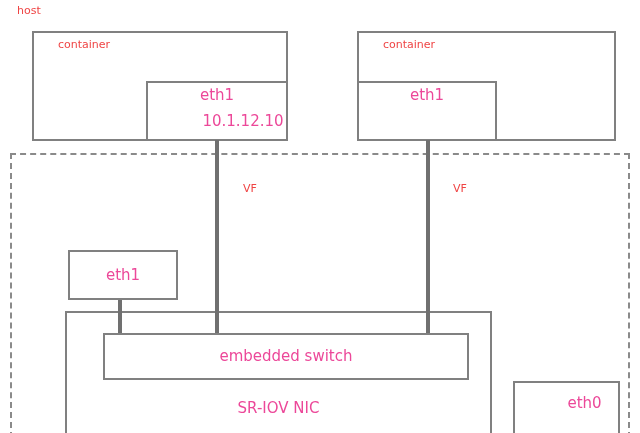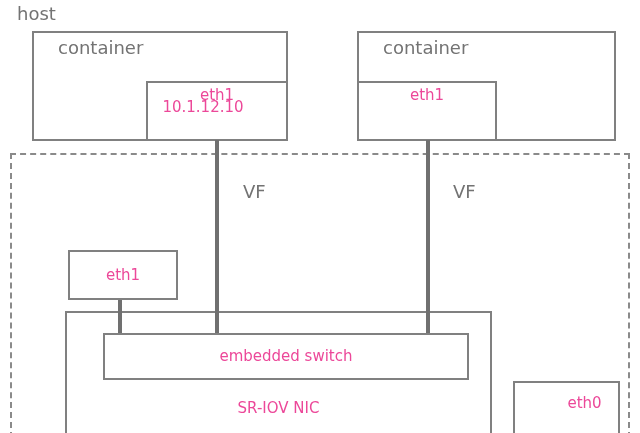--- a/index.html
+++ b/index.html
@@ -10,22 +10,22 @@
   #canvas {
     position: relative;
     width: 640px;
     height: 433px;
     background: #ffffff;
     font-family: "DejaVu Sans", "Liberation Sans", sans-serif;
     overflow: hidden;
   }
   .label {
     position: absolute;
-    color: #737373;
-    font-size: 18px;
+    color: #ef4444;
+    font-size: 11px;
     line-height: 1;
     white-space: nowrap;
   }
   .box {
     position: absolute;
     box-sizing: border-box;
     border: 2px solid #808080;
     background: #ffffff;
   }
   .box-dashed {
@@ -50,21 +50,21 @@
   
   #host-label            { left: 17px;  top: 5px; }
 
   #host-network-region   { left: 10px;  top: 153px; width: 620px; height: 285px; }
   #host-network-label    { left: 19px;  top: 166px; }
 
   #container-1           { left: 32px;  top: 31px;  width: 256px; height: 110px; }
   #container-1-label     { left: 58px;  top: 39px; }
   #container-1-eth       { left: 146px; top: 81px;  width: 142px; height: 60px; }
   #container-1-eth-name  { left: 146px; top: 88px;  width: 142px; }
-  #container-1-eth-ip    { left: 146px; top: 100px; width: 114px; }
+  #container-1-eth-ip    { left: 146px; top: 114px; width: 114px; padding-left: 40px; }
 
   #container-2           { left: 357px; top: 31px;  width: 259px; height: 110px; }
   #container-2-label     { left: 383px; top: 39px; }
   #container-2-eth       { left: 357px; top: 81px;  width: 140px; height: 60px; }
   #container-2-eth-name  { left: 357px; top: 88px;  width: 140px; }
   #container-2-eth-ip    { left: 357px; top: 116px; width: 140px; }
 
   #host-eth1-box         { left: 68px;  top: 250px; width: 110px; height: 50px; }
   #host-eth1-label       { left: 68px;  top: 268px; width: 110px; }
 

